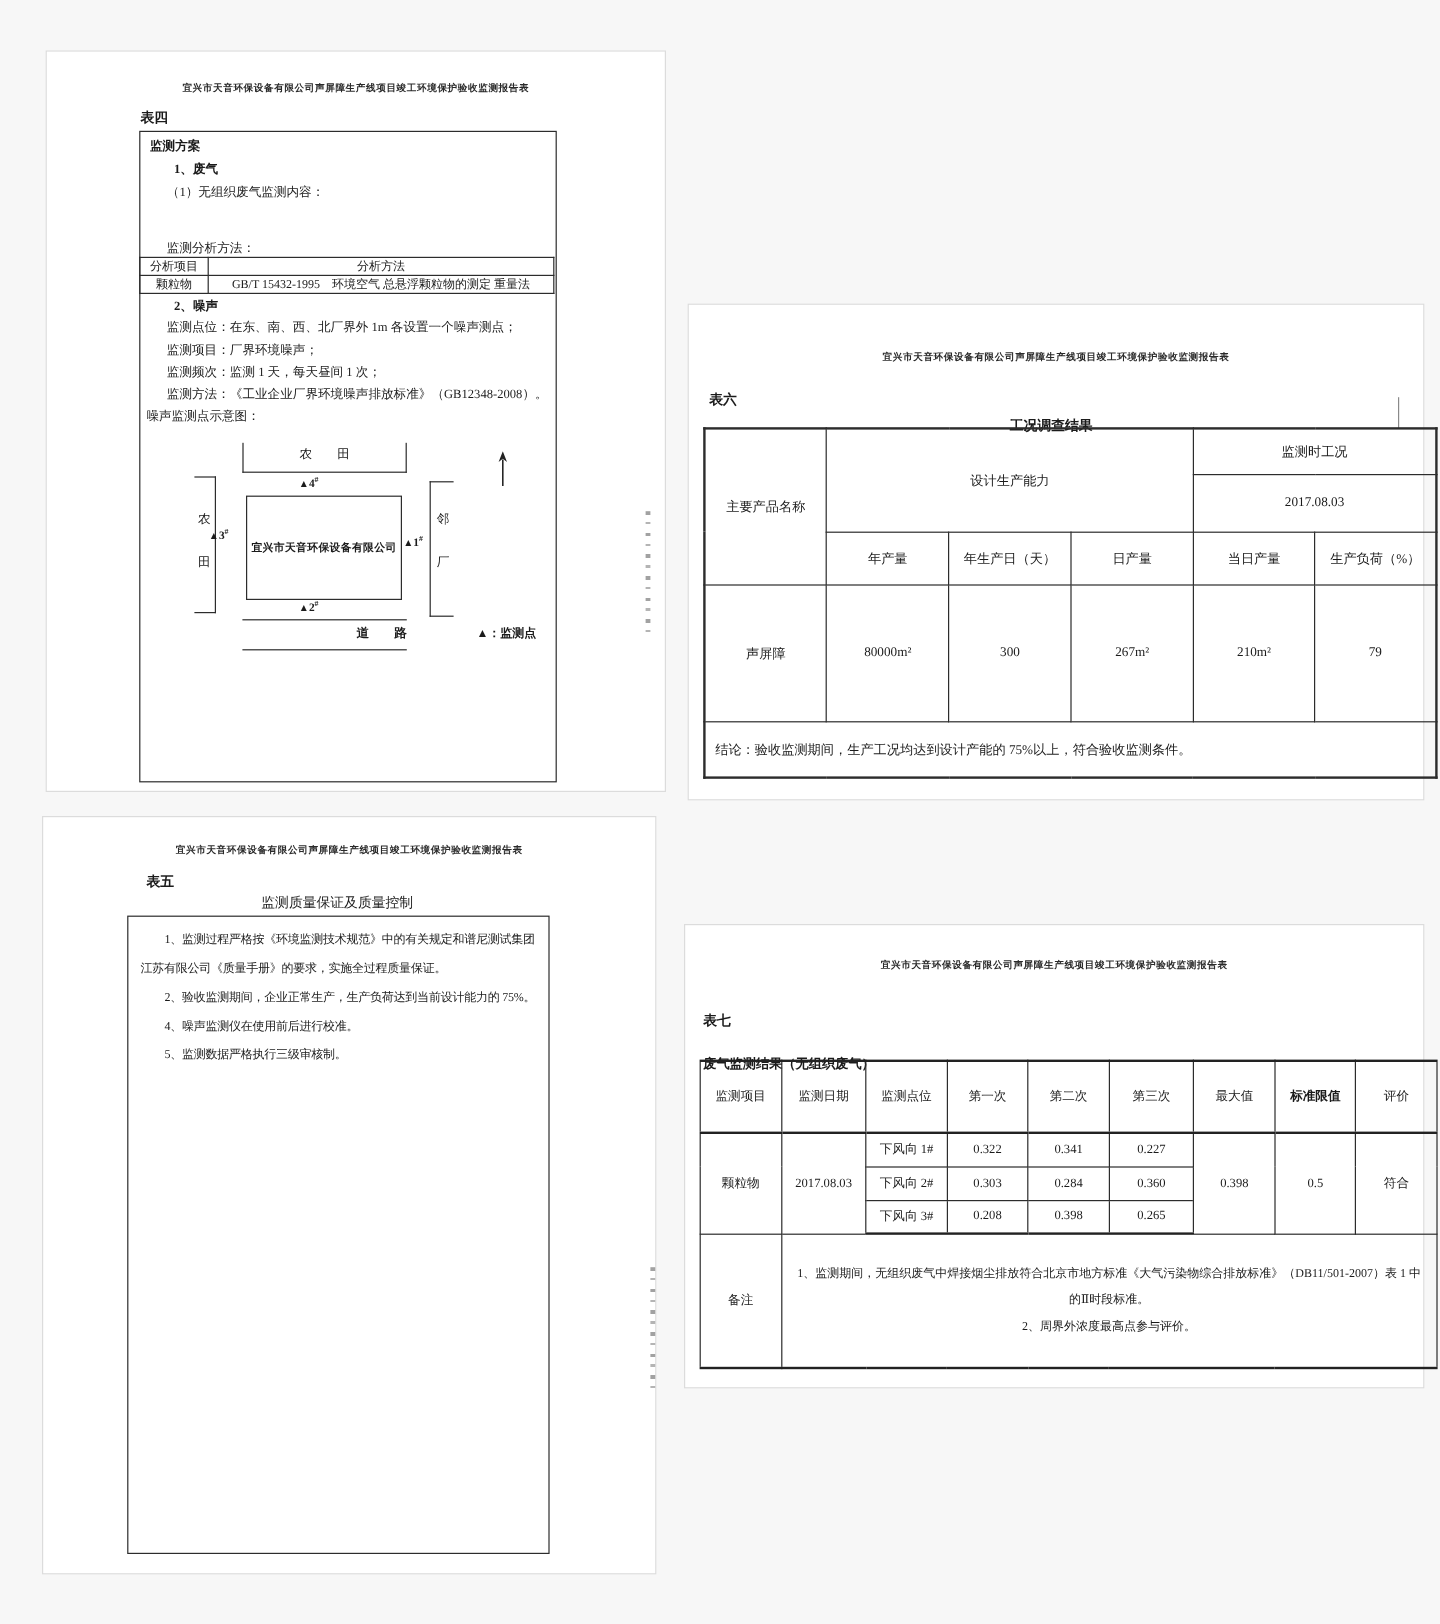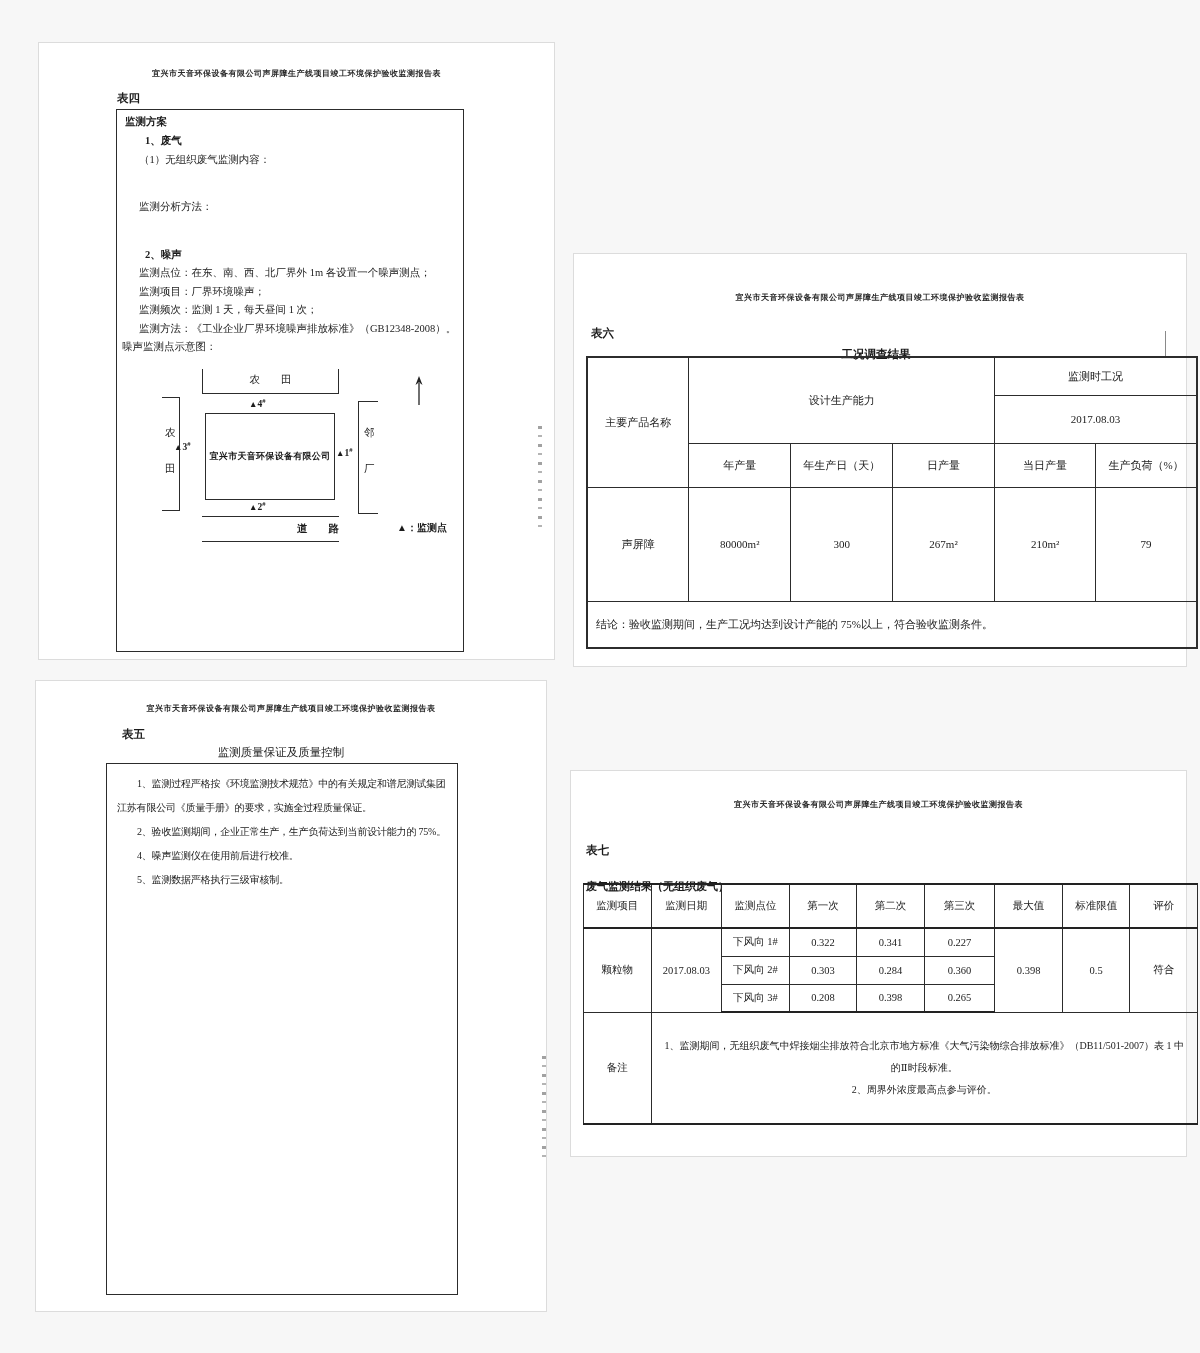--- a/index.html
+++ b/index.html
@@ -65,20 +65,36 @@
     <div class="tbl-label" style="left:78px;top:48px;">表四</div>
 
     <div class="t4-box">
       <div class="t4-line" style="left:8px;top:5px;font-weight:bold;">监测方案</div>
       <div class="t4-line" style="left:28px;top:24px;font-weight:bold;">1、废气</div>
       <div class="t4-line" style="left:22px;top:43px;">（1）无组织废气监测内容：</div>
 
 
       <div class="t4-line" style="left:22px;top:90px;">监测分析方法：</div>
 
+      <table class="doc t4-ana">
+        <colgroup>
+            <col style="width:16.5%">
+            <col style="width:83.5%">
+          </colgroup>
+        <tbody>
+            <tr>
+          <th>分析项目</th>
+          <th>分析方法</th>
+        </tr>
+        <tr>
+          <td>颗粒物</td>
+          <td>GB/T 15432-1995　环境空气 总悬浮颗粒物的测定 重量法</td>
+        </tr>
+      </tbody>
+        </table>
 
       <div class="t4-line" style="left:28px;top:138px;font-weight:bold;">2、噪声</div>
       <div class="t4-line" style="left:22px;top:156px;">监测点位：在东、南、西、北厂界外 1m 各设置一个噪声测点；</div>
       <div class="t4-line" style="left:22px;top:175px;">监测项目：厂界环境噪声；</div>
       <div class="t4-line" style="left:22px;top:193px;">监测频次：监测 1 天，每天昼间 1 次；</div>
       <div class="t4-line" style="left:22px;top:212px;">监测方法：《工业企业厂界环境噪声排放标准》（GB12348-2008）。</div>
       <div class="t4-line" style="left:5px;top:230px;">噪声监测点示意图：</div>
 
       <div class="diag">
         <div class="bracket-top">农　　田</div>
@@ -190,29 +206,29 @@
           <col style="width:11.5%">
           <col style="width:11%">
           <col style="width:11%">
           <col style="width:11%">
           <col style="width:11.5%">
           <col style="width:11%">
           <col style="width:11%">
           <col style="width:11%">
         </colgroup>
       <tbody>
-          <tr class="hdr" style="height:44px;">
+          <tr class="hdr" style="height:60px;">
         <th>监测项目</th>
         <th>监测日期</th>
         <th>监测点位</th>
         <th>第一次</th>
         <th>第二次</th>
         <th>第三次</th>
         <th>最大值</th>
-        <th style="padding:0 10px;">标准限值</th>
+        <th style="padding:0 10px;font-weight:bold;">标准限值</th>
         <th>评价</th>
       </tr>
       <tr style="height:28px;">
         <td rowspan="3">颗粒物</td>
         <td rowspan="3">2017.08.03</td>
         <td>下风向 1#</td>
         <td>0.322</td>
         <td>0.341</td>
         <td>0.227</td>
         <td rowspan="3">0.398</td>

